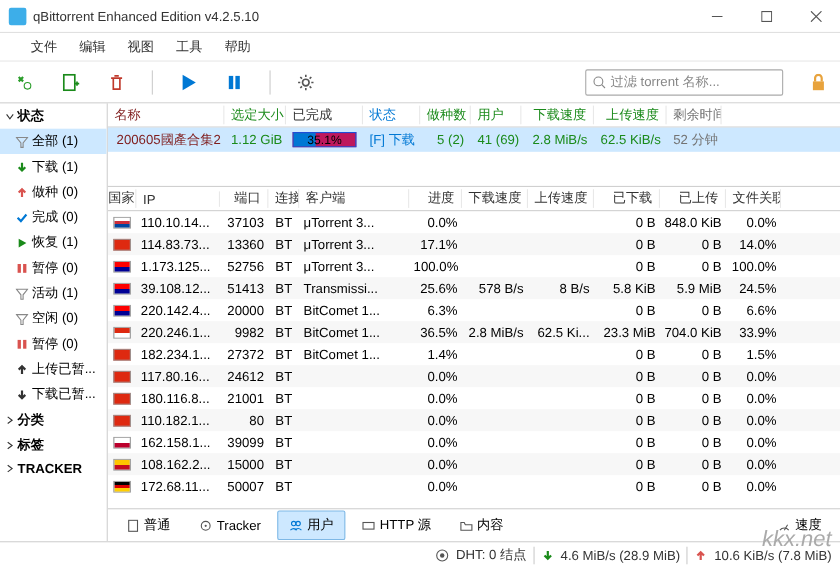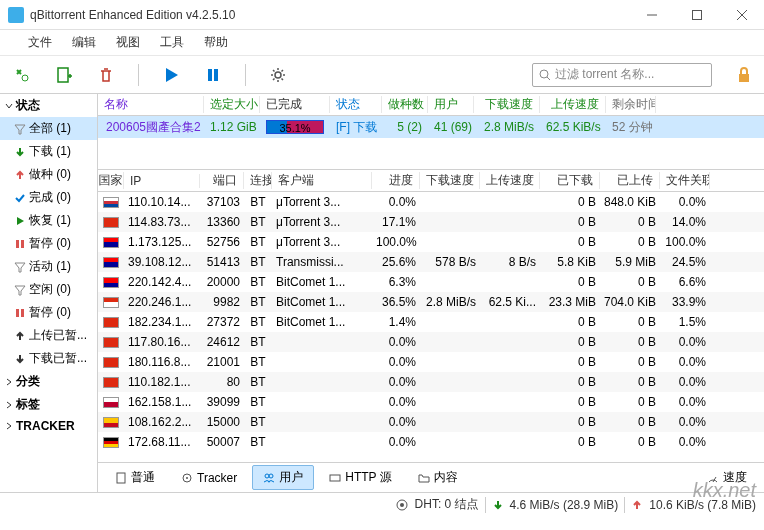--- a/index.html
+++ b/index.html
@@ -24,21 +24,21 @@
 .sideitem { padding: 3px 4px 3px 14px; display: flex; align-items: center; gap: 3px; cursor: pointer; white-space: nowrap; overflow: hidden; }
 .sideitem.sel { background: #cde8ff; }
 .sideico { width: 12px; height: 12px; flex-shrink: 0; }
 
 .content { flex: 1; display: flex; flex-direction: column; }
 .torrents { height: 76px; border-bottom: 1px solid #d0d0d0; overflow: hidden; }
 .thdr { display: flex; height: 22px; align-items: center; border-bottom: 1px solid #d0d0d0; font-size: 12px; color: #333; background: #fff; }
 .thdr > div { padding: 0 6px; border-right: 1px solid #e8e8e8; white-space: nowrap; overflow: hidden; }
 .trow { display: flex; height: 22px; align-items: center; font-size: 12px; background: #cde8ff; }
 .trow > div { padding: 0 6px; white-space: nowrap; overflow: hidden; }
-.tname { width: 106px; display: flex; align-items: center; gap: 2px; color: #6d28d9; }
+.tname { width: 106px; display: flex; align-items: center; gap: 2px; color: #7f1d1d; }
 .tsize { width: 56px; text-align: right; color: #1a8a1a; }
 .tprog { width: 70px; position: relative; }
 .tprog .bar { height: 14px; background: #be185d; position: relative; border: 1px solid #1d4ed8; }
 .tprog .fill { height: 100%; background: #0078d4; }
 .tprog .txt { position: absolute; top: 0; left: 0; right: 0; text-align: center; font-size: 11px; line-height: 14px; }
 .tstatus { width: 52px; color: #0078d4; }
 .tseeds { width: 46px; text-align: right; color: #1a8a1a; }
 .tpeers { width: 46px; color: #1a8a1a; }
 .tdl { width: 66px; text-align: right; color: #1a8a1a; }
 .tul { width: 66px; text-align: right; color: #1a8a1a; }
@@ -56,21 +56,21 @@
 .pport { width: 44px; text-align: right; }
 .pconn { width: 28px; text-align: center; }
 .pclient { width: 100px; }
 .pprog { width: 48px; text-align: right; }
 .pdl { width: 60px; text-align: right; }
 .pul { width: 60px; text-align: right; }
 .pdld { width: 60px; text-align: right; }
 .puld { width: 60px; text-align: right; }
 .prel { width: 50px; text-align: right; }
 
-.tabs { height: 30px; display: flex; gap: 4px; padding: 2px 6px; border-top: 1px solid #d0d0d0; }
+.tabs { height: 30px; display: flex; align-items: center; gap: 4px; padding: 2px 6px; border-top: 1px solid #d0d0d0; }
 .tab { padding: 4px 10px; display: flex; align-items: center; gap: 4px; cursor: pointer; border: 1px solid transparent; border-radius: 2px; font-size: 12px; }
 .tab.active { background: #cde8ff; border-color: #7eb8e6; }
 .tab-speed { margin-left: auto; }
 
 .statusbar { height: 24px; display: flex; align-items: center; padding: 0 8px; gap: 6px; border-top: 1px solid #d0d0d0; font-size: 12px; color: #333; }
 .statusbar .sep { width: 1px; height: 16px; background: #ccc; }
 .watermark { position: absolute; bottom: 28px; right: 8px; color: #aaa; font-size: 20px; font-style: italic; pointer-events: none; }
 
 svg { display: block; }
 </style>

